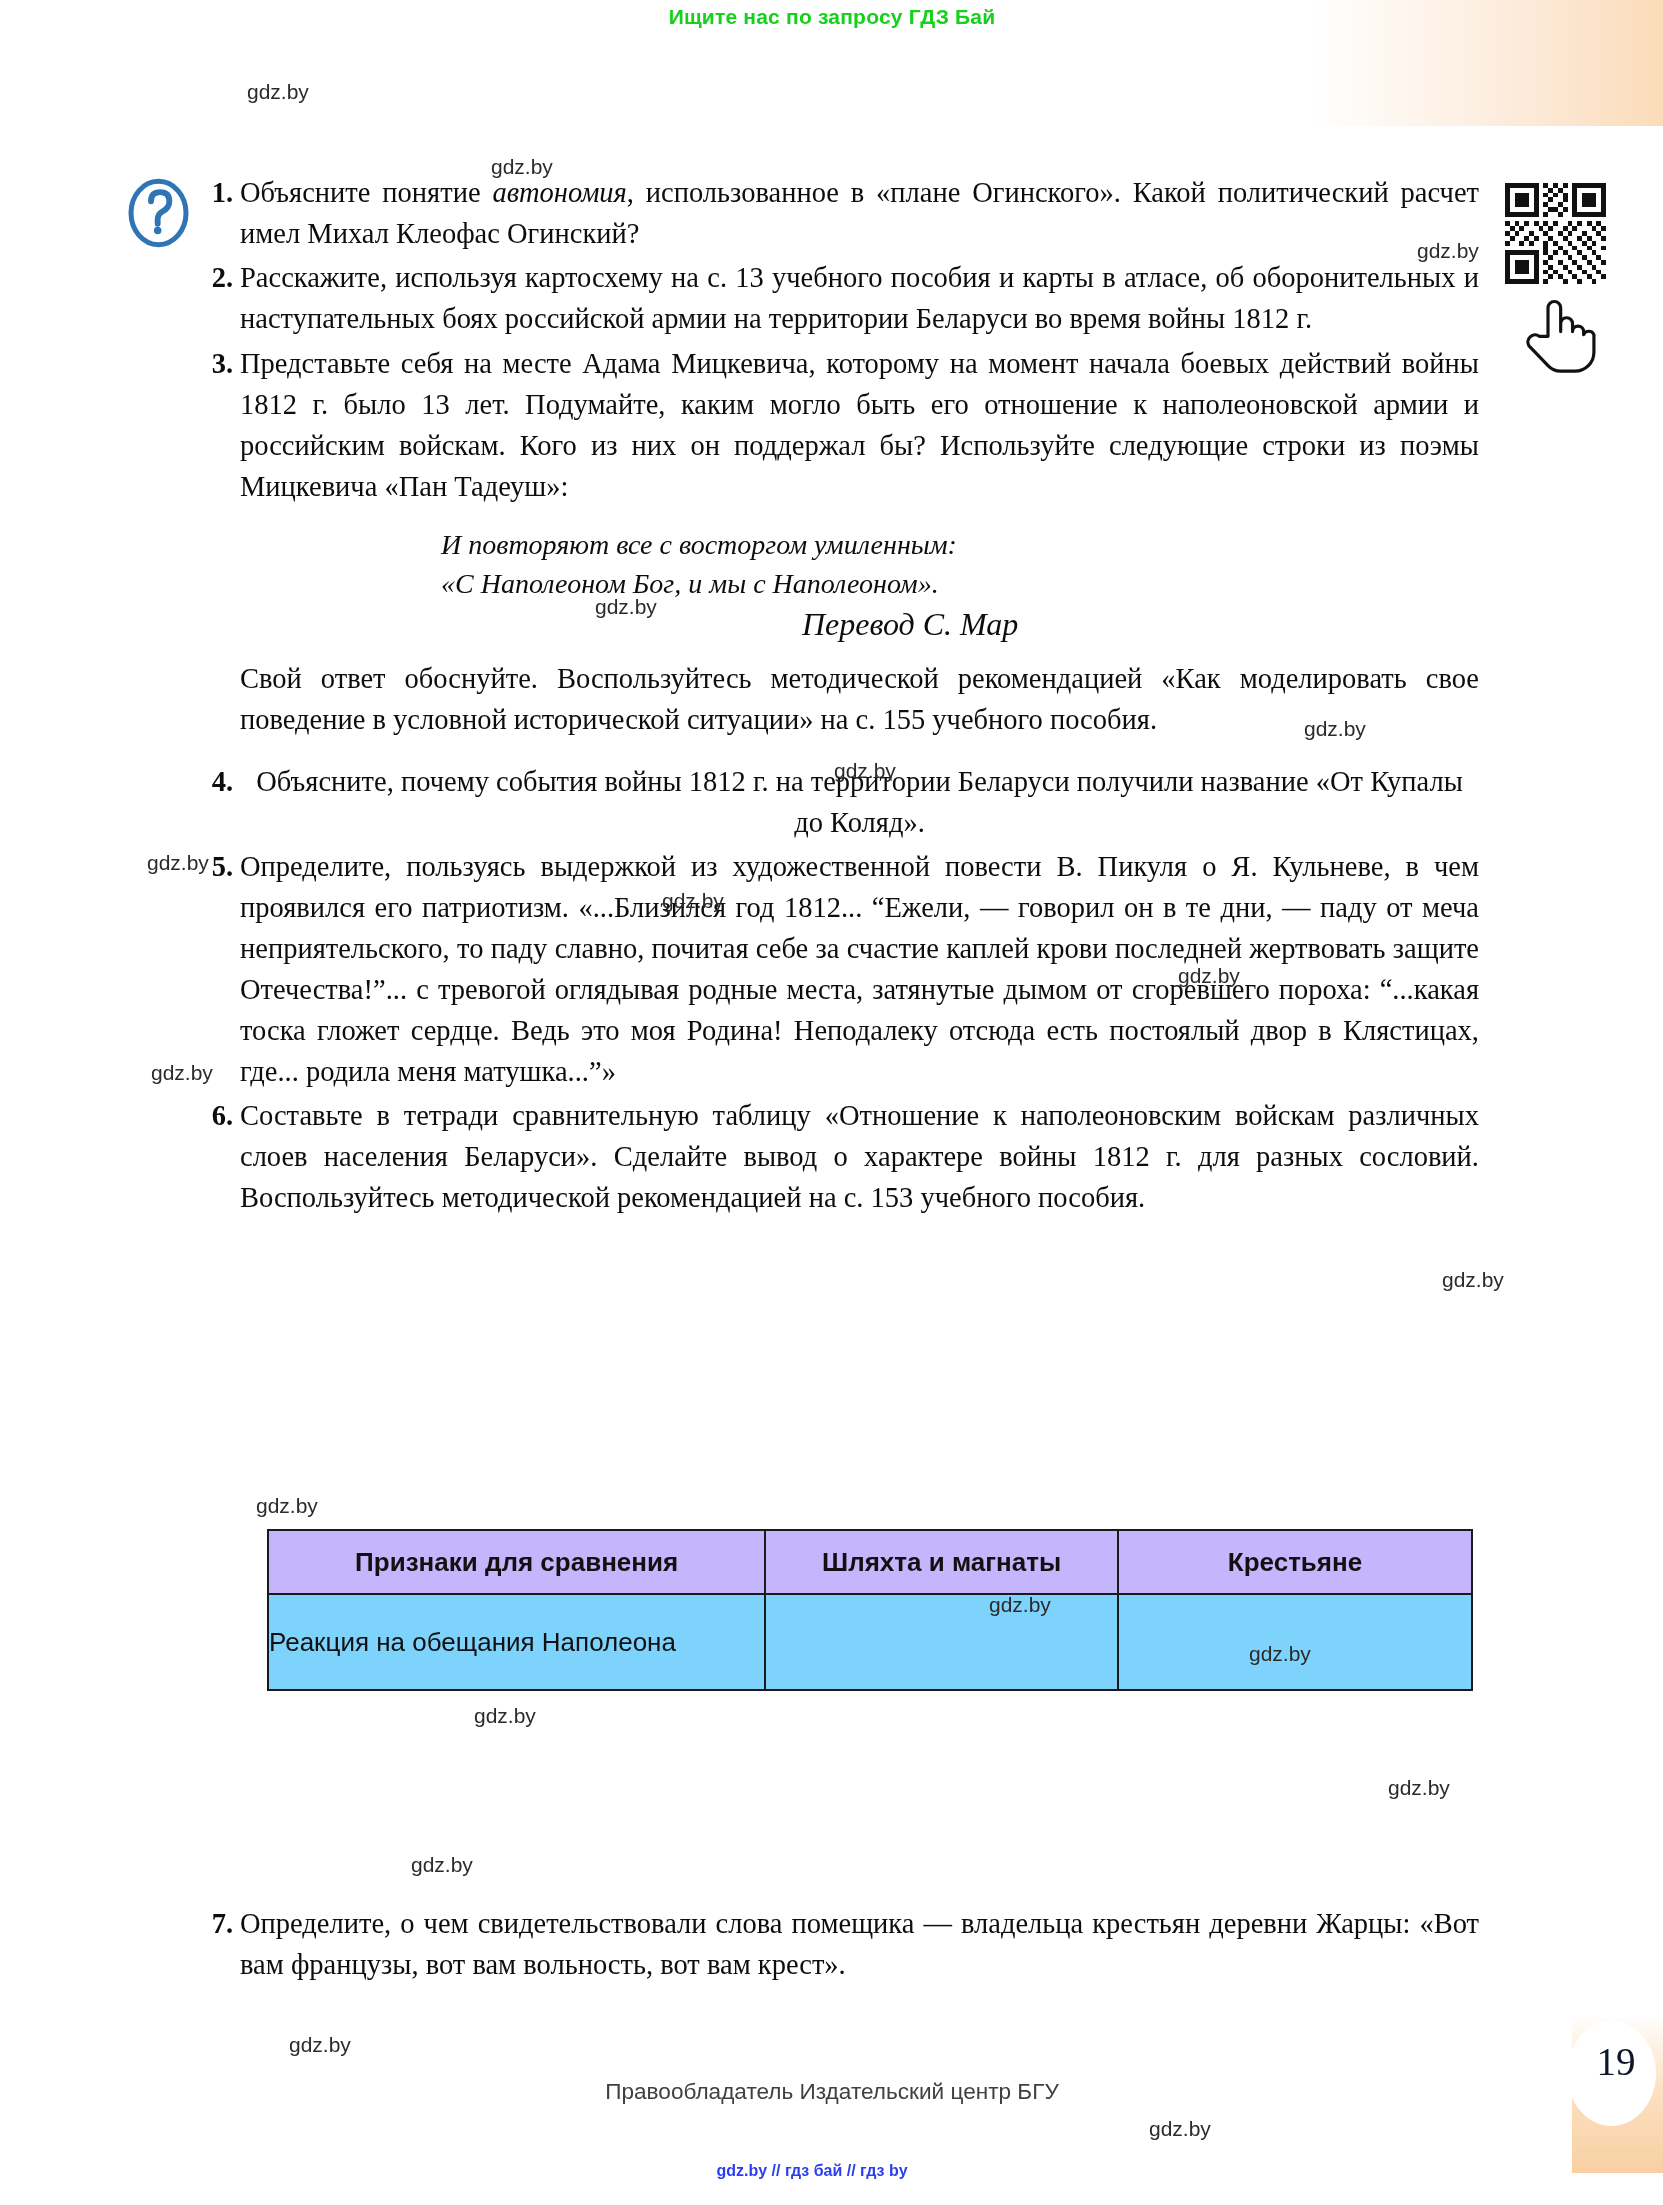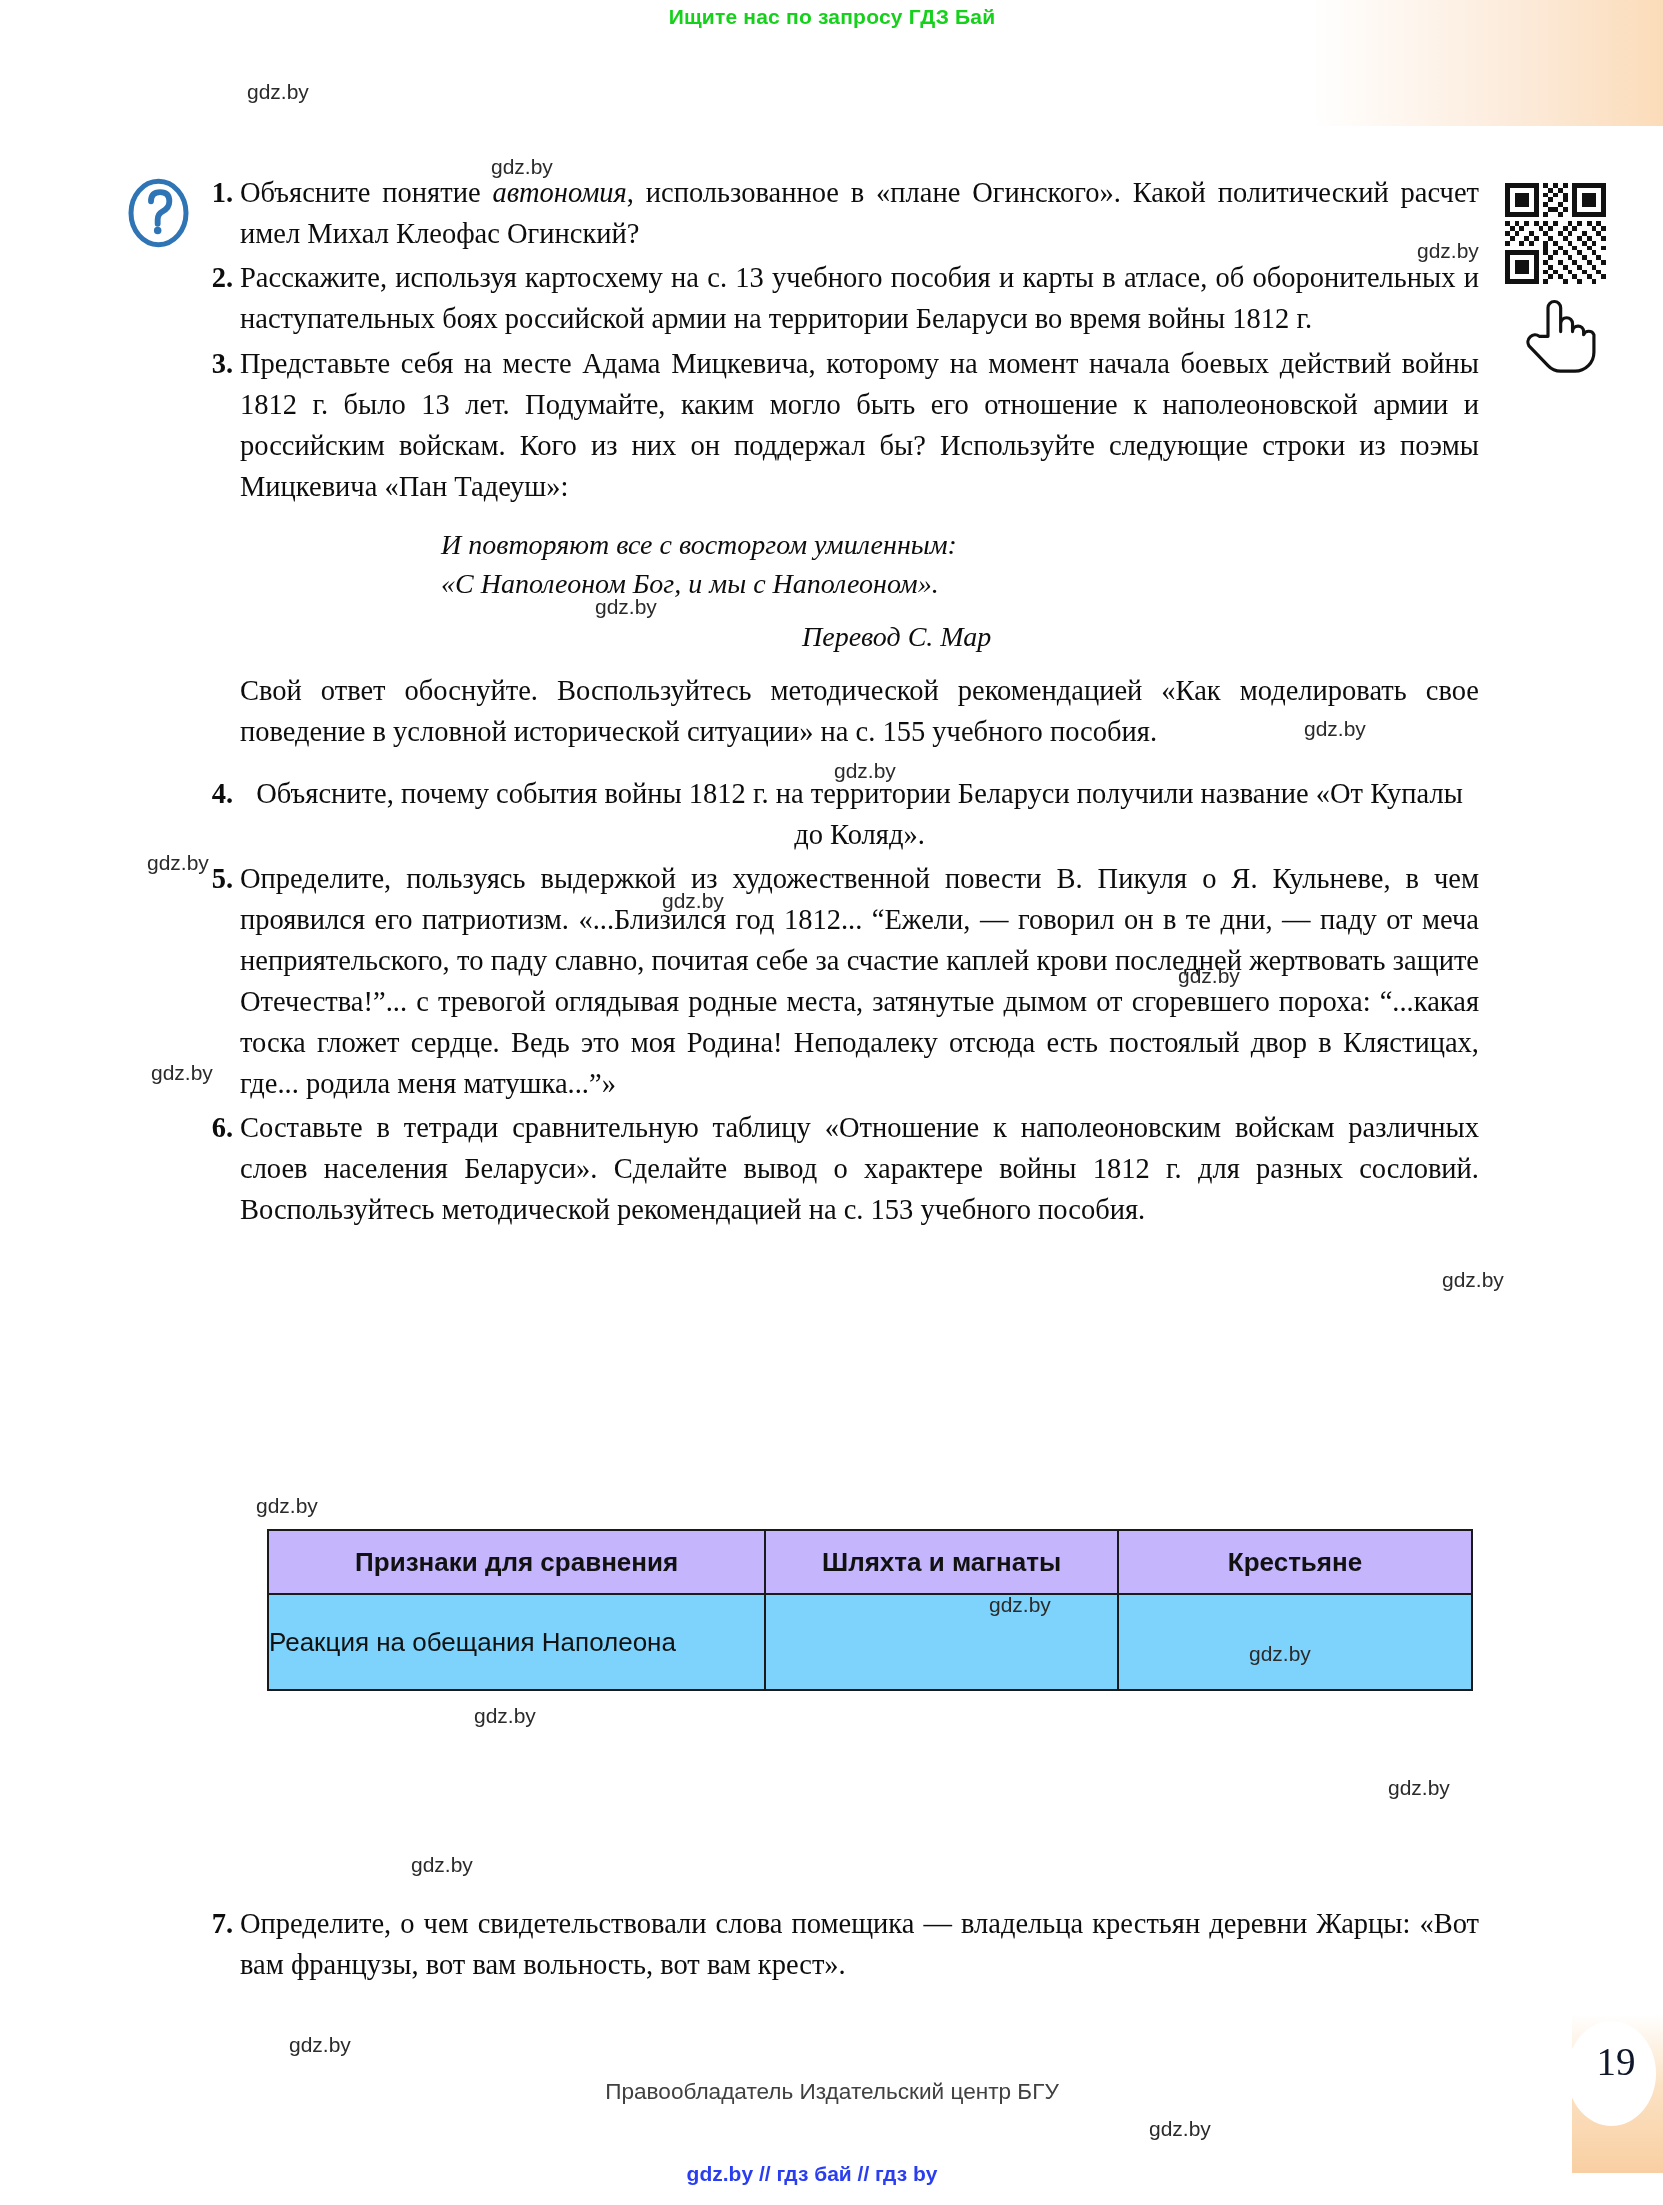--- a/index.html
+++ b/index.html
@@ -140,23 +140,23 @@
     padding-left: 201px;
     font-size: 28px;
     line-height: 39px;
     font-style: italic;
     color: #0d0d0d;
   }
   .poem-credit {
     text-align: left;
     padding-left: 361px;
     font-style: italic;
-    font-size: 28px;
+    font-size: 32px;
     line-height: 39px;
-    margin-top: 14px;
+    margin-top: 2px;
   }
   .para {
     font-size: 28.5px;
     line-height: 41px;
     color: #0d0d0d;
     text-align: justify;
     margin-bottom: 21px;
   }
 
   
@@ -211,21 +211,21 @@
     font-size: 22.6px;
     color: #404040;
   }
   .bottom-links {
     position: absolute;
     left: 0;
     top: 2162px;
     width: 1624px;
     text-align: center;
     font-family: "Liberation Sans", sans-serif;
-    font-size: 21px;
+    font-size: 16px;
     font-weight: bold;
     color: #2a3ef0;
   }
 </style>
 </head>
 <body>
 
 <div class="page">
 
   <div class="corner-gradient"></div>

